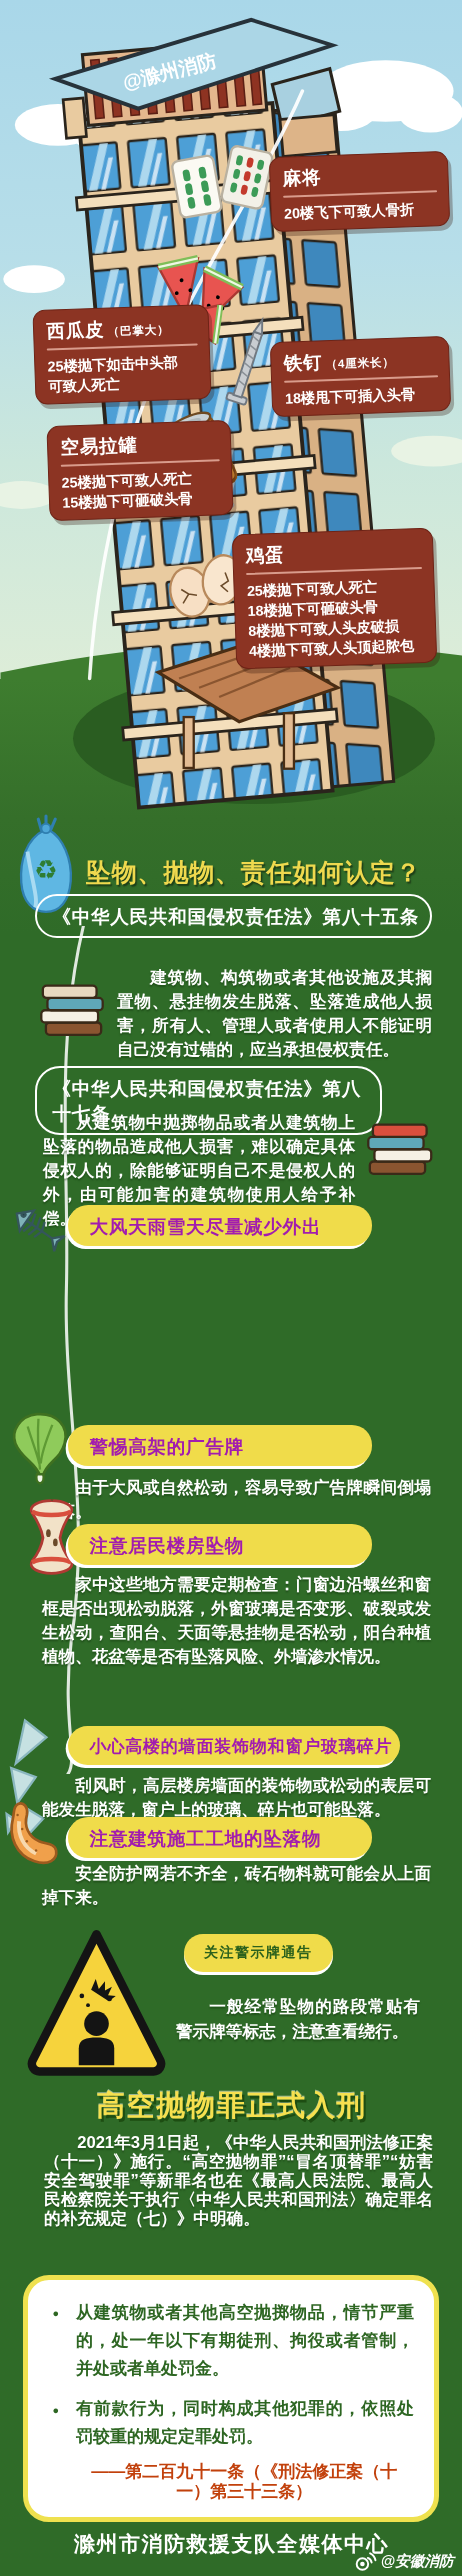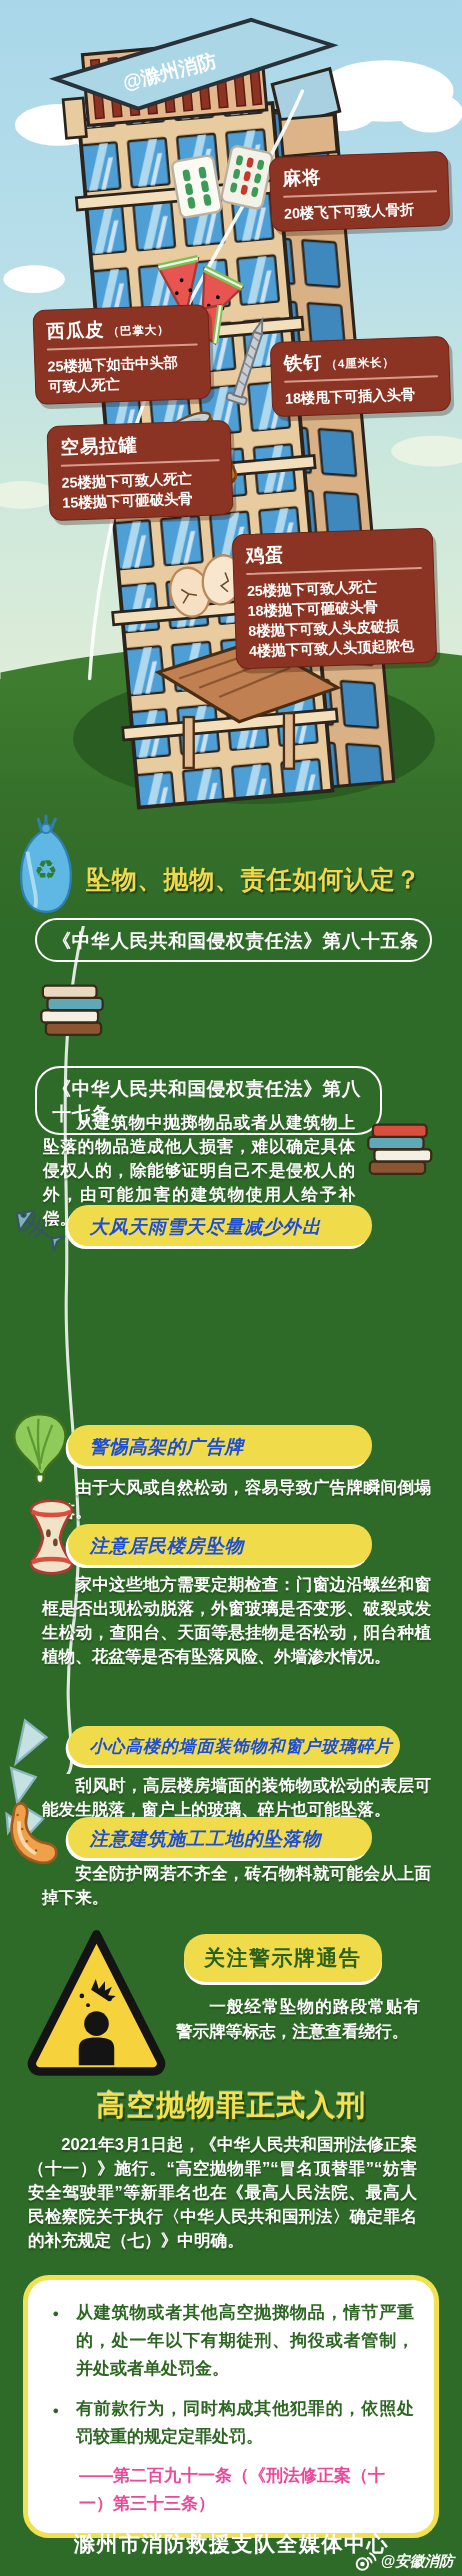--- a/index.html
+++ b/index.html
@@ -15,37 +15,37 @@
   .bshadow{left:73px;top:673px;width:362px;height:131px;border-radius:50%;background:#2A5D21;}
   
   .callout{background:#8C3423;border:1.5px solid #6E2316;border-radius:12.3px;color:#fff;
        padding:7.7px 10.8px 7px 12.3px;box-shadow:3.1px 4.6px 0 rgba(50,20,10,.30);transform:rotate(-2deg);}
   .c-title{font-size:18.5px;font-weight:bold;letter-spacing:0.8px;}
   .c-note{font-size:11.6px;font-weight:bold;margin-left:3.1px;}
   .c-div{height:1.5px;background:#D99C8C;margin:5.4px 0 6.2px 0;border-radius:1.5px;}
   .c-line{font-size:14.3px;font-weight:bold;line-height:20px;white-space:nowrap;}
   
   .q-title{font-size:25px;font-weight:bold;color:#EFD94E;letter-spacing:0.8px;
-       text-shadow:1.5px 2.3px 1.5px rgba(0,0,0,.45);margin-top:7px;}
+       text-shadow:1.5px 2.3px 1.5px rgba(0,0,0,.45);}
   .law-pill{border:2.3px solid #fff;border-radius:25px;color:#fff;font-size:18.5px;font-weight:bold;
        padding:7.7px 10.8px 7px 15.4px;letter-spacing:0.8px;}
   .para{color:#fff;font-weight:600;font-size:16.6px;line-height:24px;text-align:justify;
        text-indent:2em;text-shadow:0 2.3px 1.5px rgba(10,40,5,.38);}
-  .tip-pill{background:#F0DC4A;border-radius:20px;color:#1d4ed8;font-size:18.5px;font-weight:bold;
-       padding:8.5px 7.7px 7.7px 21.6px;box-shadow:-2.3px 3.1px 0 #ffffff;letter-spacing:0.8px;white-space:nowrap;font-style:italic;}
-  .warn-pill{background:#F0DC4A;border-radius:21.6px;color:#2B611C;font-size:21px;font-weight:bold;
+  .tip-pill{background:#F0DC4A;border-radius:20px;color:#a21caf;font-size:18.5px;font-weight:bold;
+       padding:8.5px 7.7px 7.7px 21.6px;box-shadow:-2.3px 3.1px 0 #ffffff;letter-spacing:0.8px;white-space:nowrap;}
+  .warn-pill{background:#F0DC4A;border-radius:21.6px;color:#2B611C;font-size:14px;font-weight:bold;
        padding:10px 20px;box-shadow:0 3.1px 0 #ffffff;letter-spacing:1.5px;white-space:nowrap;}
   .big-title{font-size:28.5px;font-weight:bold;color:#F6E04E;letter-spacing:1.5px;
        text-shadow:2.3px 3.1px 0 rgba(28,74,16,.9),0 -0.8px 0 rgba(255,255,255,.5);}
   .wbox{background:#FFFFFF;border:5.4px solid #EFE14F;border-radius:26px;
        padding:18.5px 20px 10.8px 20px;box-sizing:border-box;}
   .wb-p{position:relative;margin:0 0 12.3px 0;color:#2D6622;font-size:17px;line-height:28px;
        font-weight:bold;text-align:justify;padding-left:28px;}
   .wb-dot{position:absolute;left:4.6px;top:0.8px;font-size:10.8px;}
-  .wb-attr{color:#ec4899;font-size:17px;line-height:28px;font-weight:bold;text-align:left;
+  .wb-attr{color:#c2410c;font-size:17px;line-height:20px;font-weight:bold;text-align:center;
        padding:4.6px 4.6px 4.6px 31px;}
   .footer{font-size:21px;font-weight:bold;color:#fff;letter-spacing:1.5px;text-align:center;width:463px;margin-top:6px;}
   .weibo{color:#fff;font-size:14.7px;font-weight:bold;display:flex;align-items:center;gap:3.9px;font-style:italic;}
   svg{display:block;}
 </style>
 </head>
 <body>
 
 <div class="page">
 
@@ -254,29 +254,30 @@
 
   <svg class="abs" style="left:15.4px;top:813px;" width="62" height="102" viewBox="0 0 80 132">
     <path d="M38,22 C14,34 6,62 8,90 C10,116 24,128 40,128 C58,128 70,114 72,88 C74,60 62,32 44,22 Z" fill="#5FB7E3" stroke="#2F7FB0" stroke-width="3"></path>
     <path d="M34,22 L30,8 M40,21 L40,4 M46,22 L52,8" stroke="#2F7FB0" stroke-width="4" stroke-linecap="round"></path>
     <circle cx="40" cy="20" r="6" fill="#4FA8D8" stroke="#2F7FB0" stroke-width="2.5"></circle>
     <path d="M16,50 C22,90 30,110 26,122" stroke="#BCE4F5" stroke-width="5" fill="none" opacity="0.8"></path>
     <text x="40" y="86" text-anchor="middle" font-size="34" fill="#2E7D32">♻</text>
   </svg>
   <div class="abs q-title" style="left:86px;top:856px;">坠物、抛物、责任如何认定？</div>
 
-  <div class="abs law-pill" style="left:35px;top:918px;width:397px;box-sizing:border-box;">《中华人民共和国侵权责任法》第八十五条</div>
+  <div class="abs law-pill" style="left:35px;top:894px;width:397px;box-sizing:border-box;">《中华人民共和国侵权责任法》第八十五条</div>
   <svg class="abs" style="left:35px;top:978px;" width="74" height="66" viewBox="0 0 96 86">
     <g stroke="#3A2A18" stroke-width="3">
       <rect x="14" y="58" width="72" height="16" rx="5" fill="#8A5530"></rect>
       <rect x="8" y="42" width="74" height="16" rx="5" fill="#F5F0E4"></rect>
       <rect x="16" y="26" width="72" height="16" rx="5" fill="#5FA8B8"></rect>
       <rect x="10" y="10" width="70" height="16" rx="5" fill="#E8D9C0"></rect>
     </g>
   </svg>
+  <div class="abs para" style="left:117px;top:966px;width:315px;">建筑物、构筑物或者其他设施及其搁置物、悬挂物发生脱落、坠落造成他人损害，所有人、管理人或者使用人不能证明自己没有过错的，应当承担侵权责任。</div>
 
   <div class="abs law-pill" style="left:35px;top:1066px;width:347px;box-sizing:border-box;">《中华人民共和国侵权责任法》第八十七条</div>
   <svg class="abs" style="left:362px;top:1117px;" width="74" height="66" viewBox="0 0 96 86">
     <g stroke="#3A2A18" stroke-width="3">
       <rect x="10" y="58" width="72" height="16" rx="5" fill="#8A5530"></rect>
       <rect x="16" y="42" width="74" height="16" rx="5" fill="#F5F0E4"></rect>
       <rect x="8" y="26" width="72" height="16" rx="5" fill="#5FA8B8"></rect>
       <rect x="14" y="10" width="70" height="16" rx="5" fill="#D94F3D"></rect>
     </g>
   </svg>
@@ -342,21 +343,21 @@
         <circle cx="112" cy="96" r="3"></circle>
         <circle cx="84" cy="104" r="2.5"></circle>
       <circle cx="95" cy="128" r="16"></circle>
       <path d="M72,182 L72,160 C72,148 82,146 95,146 C108,146 118,148 118,160 L118,182 Z"></path>
     </g>
   </svg>
   <div class="abs warn-pill" style="left:184px;top:1934px;">关注警示牌通告</div>
   <div class="abs para" style="left:176px;top:1994px;width:244px;line-height:25px;">一般经常坠物的路段常贴有警示牌等标志，注意查看绕行。</div>
 
   <div class="abs big-title" style="left:0;top:2087px;width:463px;text-align:center;">高空抛物罪正式入刑</div>
-  <div class="abs para" style="left:28px;top:2133px;width:389px;line-height:24px;">2021年3月1日起，《中华人民共和国刑法修正案（十一）》施行。“高空抛物罪”“冒名顶替罪”“妨害安全驾驶罪”等新罪名也在《最高人民法院、最高人民检察院关于执行〈中华人民共和国刑法〉确定罪名的补充规定（七）》中明确。</div>
+  <div class="abs para" style="left:44px;top:2133px;width:389px;line-height:19px;">2021年3月1日起，《中华人民共和国刑法修正案（十一）》施行。“高空抛物罪”“冒名顶替罪”“妨害安全驾驶罪”等新罪名也在《最高人民法院、最高人民检察院关于执行〈中华人民共和国刑法〉确定罪名的补充规定（七）》中明确。</div>
 
   <div class="abs wbox" style="left:23px;top:2275px;width:416px;">
     <p class="wb-p"><span class="wb-dot">●</span><span>从建筑物或者其他高空抛掷物品，情节严重的，处一年以下有期徒刑、拘役或者管制，并处或者单处罚金。</span></p>
     <p class="wb-p" style="margin-bottom:6.2px;"><span class="wb-dot">●</span><span>有前款行为，同时构成其他犯罪的，依照处罚较重的规定定罪处罚。</span></p>
     <div class="wb-attr">——第二百九十一条（《刑法修正案（十一）第三十三条）</div>
   </div>
 
   <div class="abs footer" style="left:0;top:2524px;">滁州市消防救援支队全媒体中心</div>
   <div class="abs weibo" style="right:9.3px;top:2551px;">
     <svg width="23" height="20" viewBox="0 0 30 26">

